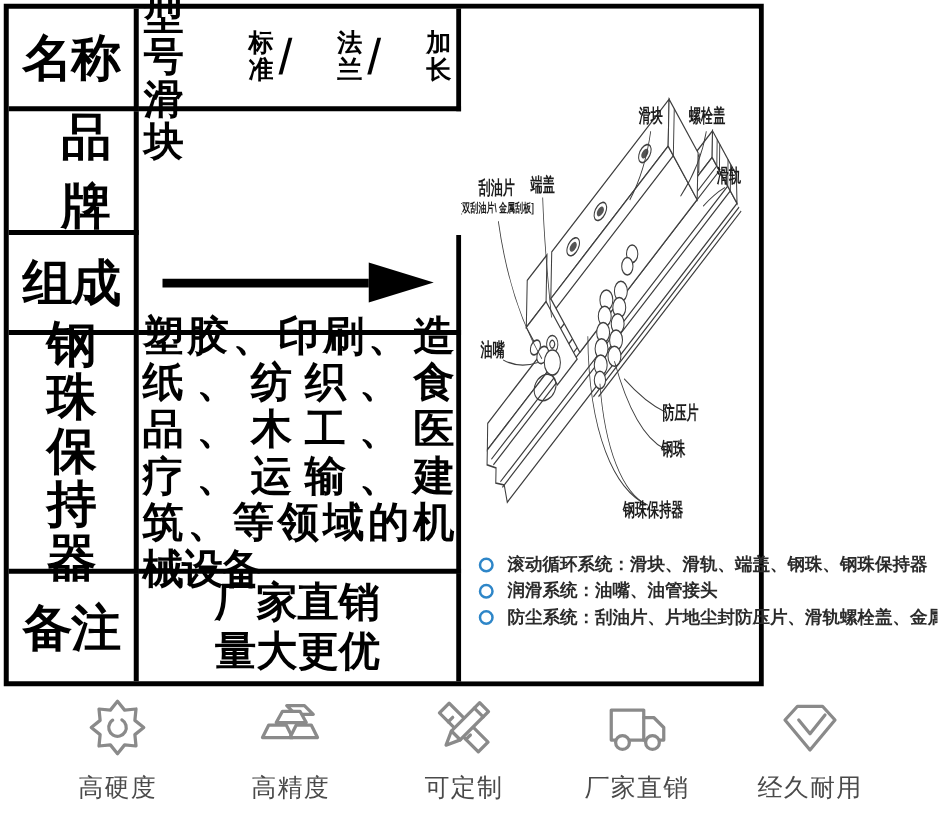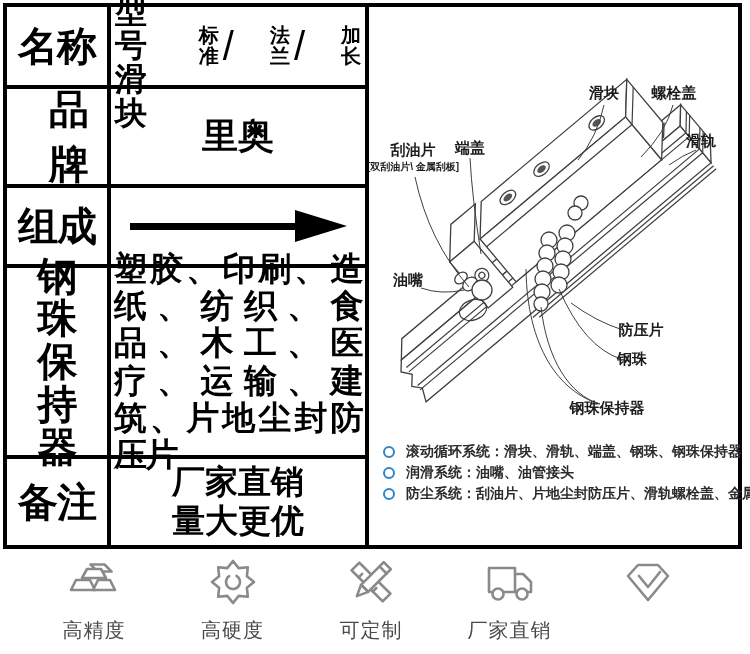--- a/index.html
+++ b/index.html
@@ -2,21 +2,21 @@
 <html><head>
 <meta charset="utf-8">
 <style>
   html,body{margin:0;padding:0;}
   body{
     width:750px;height:654px;background:#ffffff;overflow:hidden;position:relative;
     font-family:"Liberation Sans","DejaVu Sans",sans-serif;color:#000;
   }
   
   #sheet{
-    position:absolute;left:3px;top:3px;width:739px;height:546px;
+    position:absolute;left:3px;top:3px;width:608px;height:546px;
     border:4px solid #000;box-sizing:border-box;background:#fff;
     display:grid;
     grid-template-columns:104px 258px 1fr;
     grid-template-rows:82px 99px 80px 191px 1fr;
   }
   .cell{box-sizing:border-box;display:flex;align-items:center;justify-content:center;}
   .lbl{border-right:4px solid #000;border-bottom:4px solid #000;font-weight:700;font-size:40px;letter-spacing:-1px;}
   .val{border-right:4px solid #000;border-bottom:4px solid #000;font-weight:700;}
   .row5{border-bottom:none;}
   .stacked{width:1.06em;word-break:break-all;line-height:1.07;text-align:center;}
@@ -65,34 +65,33 @@
     <div class="name-model">HG型号
 滑块</div>
     <div class="variant">标准</div>
     <div class="slash">/</div>
     <div class="variant">法兰</div>
     <div class="slash">/</div>
     <div class="variant">加长</div>
   </div>
 
   <div class="cell lbl" style="grid-column:1;grid-row:2;padding-left:42px;">品牌</div>
-  <div class="cell val brand-val" style="grid-column:2;grid-row:2;">里奥</div>
 
   <div class="cell lbl" style="grid-column:1;grid-row:3;text-align:right;">组成</div>
   <div class="cell val" style="grid-column:2;grid-row:3;">
     <div class="arrow-wrap">
       <div class="arrow-line"></div>
       <div class="arrow-head"></div>
     </div>
   </div>
 
   <div class="cell lbl" style="grid-column:1;grid-row:4;">
     <span class="stacked">钢珠保持器</span>
   </div>
-  <div class="cell val usage-val" style="grid-column:2;grid-row:4;">塑胶、印刷、造纸、纺织、食品、木工、医疗、运输、建筑、片地尘封防压片</div>
+  <div class="cell val usage-val" style="grid-column:2;grid-row:4;">塑胶、印刷、造纸、纺织、食品、木工、医疗、运输、建筑、等领域的机械设备</div>
 
   <div class="cell lbl row5" style="grid-column:1;grid-row:5;">备注</div>
   <div class="cell val row5 remark-val" style="grid-column:2;grid-row:5;">
     <div>
       <div>厂家直销</div>
       <div>量大更优</div>
     </div>
   </div>
 
   <div class="diagram">
@@ -196,38 +195,38 @@
         <span>防尘系统：刮油片、片地尘封防压片、滑轨螺栓盖、金属刮板</span>
       </div>
     </div>
   </div>
 </div>
 
 <div id="footer">
 
   <div class="feature">
     <svg viewBox="0 0 52 52">
+      <polygon class="f-stroke" points="47,26 39.9,31.7 40.8,40.8 31.7,39.9 26,47 20.3,39.9 11.2,40.8 12.1,31.7 5,26 12.1,20.3 11.2,11.2 20.3,12.1 26,5 31.7,12.1 40.8,11.2 39.9,20.3"></polygon>
+      <circle class="f-stroke" cx="26" cy="26" r="7" stroke-dasharray="36 8" transform="rotate(-60 26 26)"></circle>
+    </svg>
+    <div class="feature-label">高硬度</div>
+  </div>
+
+  <div class="feature">
+    <svg viewBox="0 0 52 52">
       <polygon class="f-stroke-fill" points="23,7 37,9 43,17 29,15" transform="rotate(-8 33 12)"></polygon>
       <polygon class="f-stroke-fill" points="8,24 22,24 27,34 3,34"></polygon>
       <polygon class="f-stroke-fill" points="30,24 42,24 47,34 25,34"></polygon>
       <polygon class="f-stroke-fill" points="19,13 33,13 38,22 14,22"></polygon>
     </svg>
     <div class="feature-label">高精度</div>
   </div>
 
   <div class="feature">
     <svg viewBox="0 0 52 52">
-      <polygon class="f-stroke" points="47,26 39.9,31.7 40.8,40.8 31.7,39.9 26,47 20.3,39.9 11.2,40.8 12.1,31.7 5,26 12.1,20.3 11.2,11.2 20.3,12.1 26,5 31.7,12.1 40.8,11.2 39.9,20.3"></polygon>
-      <circle class="f-stroke" cx="26" cy="26" r="7" stroke-dasharray="36 8" transform="rotate(-60 26 26)"></circle>
-    </svg>
-    <div class="feature-label">高硬度</div>
-  </div>
-
-  <div class="feature">
-    <svg viewBox="0 0 52 52">
       <g transform="rotate(-45 26 26)">
         <rect class="f-stroke-fill" x="20.5" y="4" width="11" height="44"></rect>
         <path class="f-stroke" d="M20.5 14 h5 M20.5 24 h5 M20.5 34 h5"></path>
       </g>
       <g transform="rotate(45 26 26)">
         <rect class="f-stroke-fill" x="21" y="3" width="10" height="32"></rect>
         <path class="f-stroke-fill" d="M21 35 L26 46 L31 35 Z"></path>
         <path class="f-stroke" d="M21 9 h10"></path>
       </g>
     </svg>
@@ -242,14 +241,15 @@
       <circle class="f-stroke-fill" cx="38" cy="38" r="5.5"></circle>
     </svg>
     <div class="feature-label">厂家直销</div>
   </div>
 
   <div class="feature">
     <svg viewBox="0 0 52 52">
       <path class="f-stroke" d="M16 9 L36 9 L46 20 L26 44 L6 20 Z"></path>
       <path class="f-stroke" d="M17 20 L26 31 L38 16"></path>
     </svg>
+    <div class="feature-label">经久耐用</div>
   </div>
 </div>
 
 </body></html>

